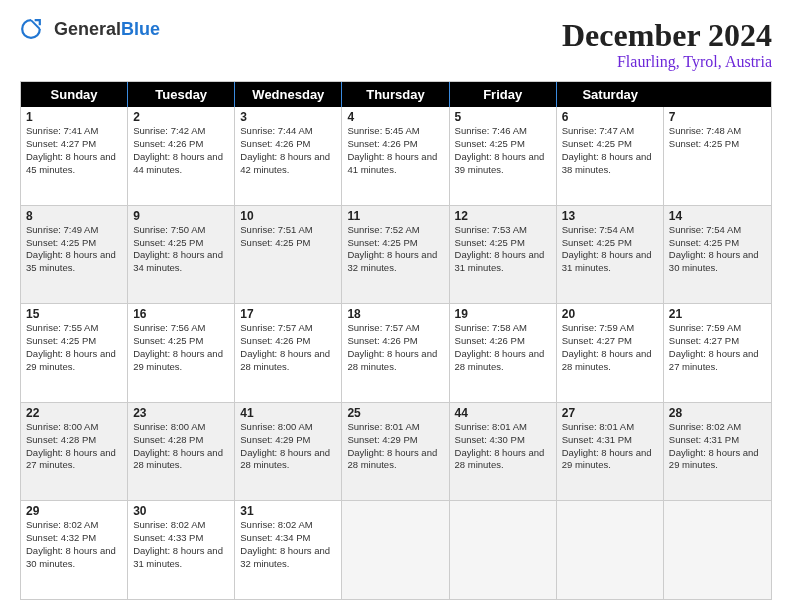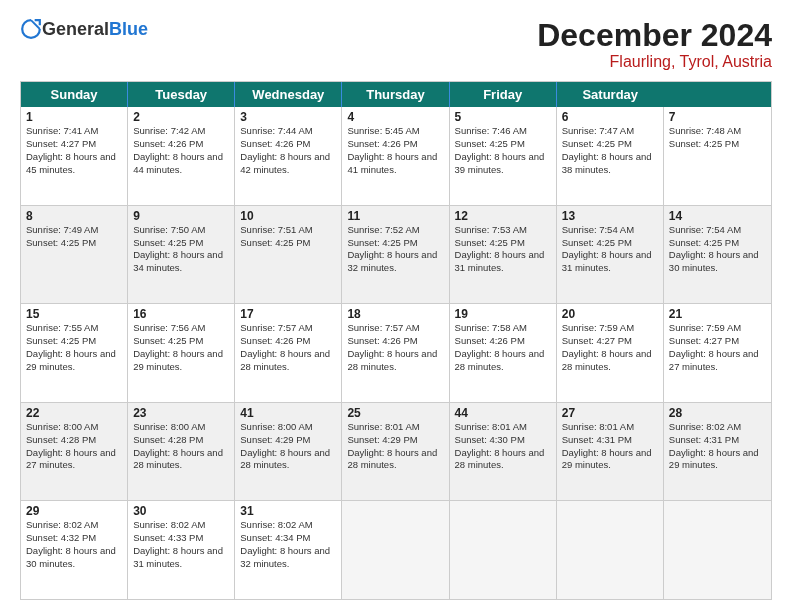--- a/index.html
+++ b/index.html
@@ -19,49 +19,50 @@
     }
     .header {
       display: flex;
       justify-content: space-between;
       align-items: flex-start;
       margin-bottom: 10px;
     }
     .logo {
       display: flex;
       align-items: center;
-      gap: 0;
+      gap: 12px;
     }
     .logo-icon {
       width: 22px;
       height: 22px;
     }
     .title-area {
       text-align: right;
+      font-family: Liberation Serif, serif;
     }
     .month-title {
       font-size: 32px;
       font-weight: bold;
       color: #222;
       line-height: 1.1;
     }
     .location-title {
       font-size: 16px;
-      color: #b91c1c;
+      color: #6d28d9;
     }
     .calendar {
       flex: 1;
       display: flex;
       flex-direction: column;
       border: 1px solid #ccc;
     }
     .cal-header {
       display: grid;
       grid-template-columns: repeat(7, 1fr);
-      background: #0f766e;
+      background: #000000;
     }
     .cal-header-cell {
       color: #fff;
       font-size: 13px;
       font-weight: bold;
       text-align: center;
       padding: 5px 2px;
       border-right: 1px solid #3a8be0;
     }
     .cal-header-cell:last-child { border-right: none; }
@@ -175,20 +176,21 @@
         <span class="day-num">7</span>
         <span class="cell-line">Sunrise: 7:48 AM</span>
         <span class="cell-line">Sunset: 4:25 PM</span>
       </div>
         </div>
         <div class="cal-row alt-row">
           <div class="cal-cell">
         <span class="day-num">8</span>
         <span class="cell-line">Sunrise: 7:49 AM</span>
         <span class="cell-line">Sunset: 4:25 PM</span>
+        <span class="cell-line">Daylight: 8 hours and 35 minutes.</span>
       </div>
           <div class="cal-cell">
         <span class="day-num">9</span>
         <span class="cell-line">Sunrise: 7:50 AM</span>
         <span class="cell-line">Sunset: 4:25 PM</span>
         <span class="cell-line">Daylight: 8 hours and 34 minutes.</span>
       </div>
           <div class="cal-cell">
         <span class="day-num">10</span>
         <span class="cell-line">Sunrise: 7:51 AM</span>

